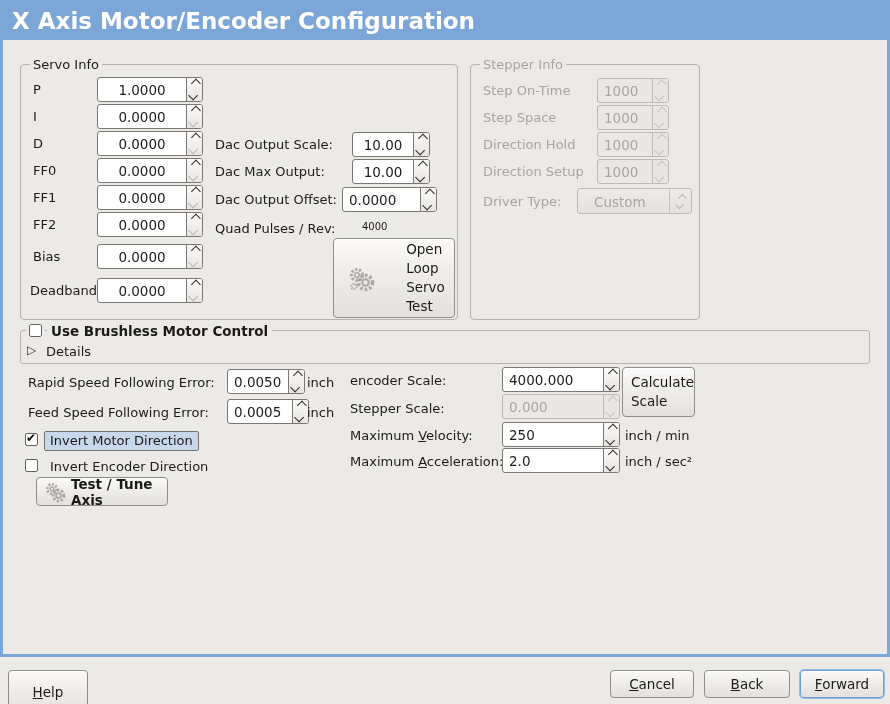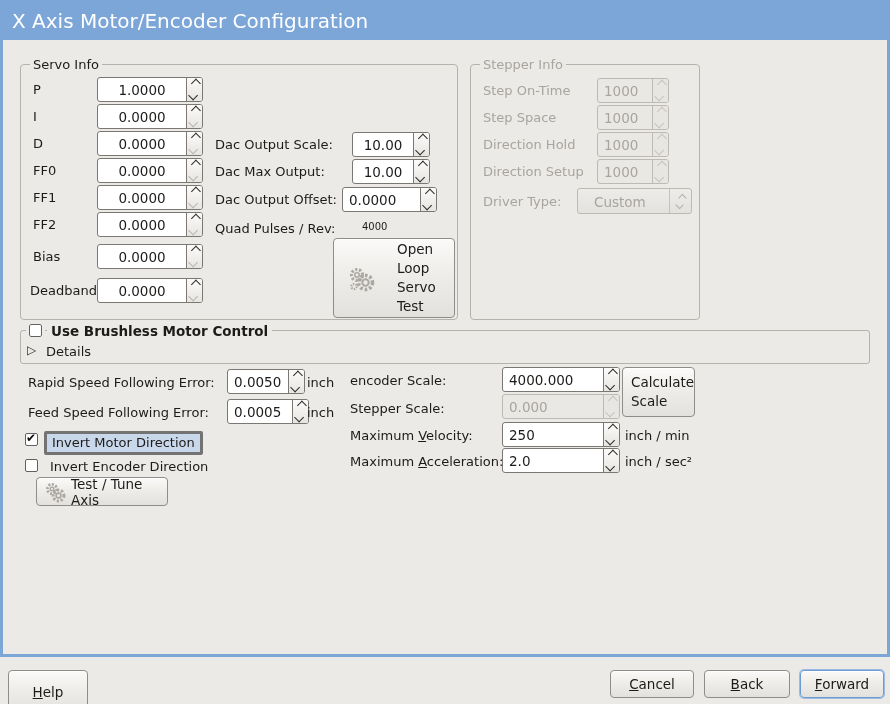--- a/index.html
+++ b/index.html
@@ -4,21 +4,21 @@
 <style>
   html,body{margin:0;padding:0;}
   .win{
     position:relative;width:890px;height:704px;overflow:hidden;
     background:#eceae6;color:#1c1b19;
     font-family:"DejaVu Sans","Liberation Sans",sans-serif;font-size:13px;
   }
   .frame-blue{position:absolute;left:0;top:0;width:890px;height:657px;
     border:3px solid #7ca6d8;box-sizing:border-box;}
   .titlebar{position:absolute;left:3px;top:3px;width:884px;height:37px;
-    background:#7ca6d8;color:#ffffff;font-size:20px;font-weight:normal;
+    background:#7ca6d8;color:#ffffff;font-size:23px;font-weight:bold;
     line-height:36px;padding-left:9px;box-sizing:border-box;}
   .lbl{position:absolute;white-space:nowrap;line-height:16px;}
   .dis{color:#a8a5a0;}
   .u{text-decoration:underline;}
 
   .group{position:absolute;border:1px solid #b6b2ac;border-radius:4px;}
   .group-label{position:absolute;background:#eceae6;padding:0 3px;white-space:nowrap;line-height:15px;}
 
   
   .spin{position:absolute;display:flex;height:25px;box-sizing:border-box;
@@ -42,21 +42,21 @@
     box-sizing:border-box;border:1px solid #8f8d89;border-radius:4px;
     background:linear-gradient(#fbfaf9,#efede9 45%,#e3e1dd);
     box-shadow:inset 0 1px 0 #ffffff;font-size:13.5px;}
   .btn.focus{border-color:#6d9bd4;box-shadow:0 0 0 1px #9dbbe0, inset 0 1px 0 #ffffff;}
   .btn .txtcol{text-align:left;line-height:19px;}
 
   
   .cb{position:absolute;width:13px;height:13px;box-sizing:border-box;
     background:#ffffff;border:1px solid #63615d;border-radius:2px;}
   .cb.checked:after{content:"✔";position:absolute;left:0px;top:-3px;font-size:12px;color:#0d0d0d;}
-  .hl{background:#c9d7eb;border:3px solid #737373;border-radius:2px;padding:1px 5px;}
+  .hl{background:#c9d7eb;border:1px solid #737373;border-radius:2px;padding:1px 5px;}
 
   
   .expander:after{content:"▷";font-size:12px;color:#2e2c29;}
 
   
   .combo{position:absolute;display:flex;height:26px;box-sizing:border-box;
     border:1px solid #bdb9b3;border-radius:3px;background:linear-gradient(#eeece8,#e4e2de);padding-left:7px;}
   .combo .cval{flex:1;padding:5px 0 0 9px;color:#a8a5a0;font-size:13.5px;white-space:nowrap;overflow:hidden;}
   .combo .arr{width:21px;border-left:1px solid #c6c3bd;display:flex;flex-direction:column;
     align-items:center;justify-content:center;gap:1px;}
@@ -161,21 +161,21 @@
   <div class="spin" style="left:342px;top:187px;width:95px;">
     <span class="val">0.0000</span>
     <span class="btns">
         <i class="chev up"></i>
         <i class="chev dn"></i>
       </span>
   </div>
   <span class="lbl" style="left:215px;top:221px;">Quad Pulses / Rev:</span>
   <span class="static-val" style="left:362px;top:221px;">4000</span>
 
-  <div class="btn" style="left:333px;top:238px;width:122px;height:80px;justify-content:flex-start;">
+  <div class="btn" style="left:333px;top:238px;width:122px;height:80px;justify-content:center;">
     <svg class="gearsvg" style="left:13px;top:26px;" width="30" height="30" viewBox="0 0 30 30">
       <g fill="none" stroke="#aba8a3">
         <circle cx="10" cy="10" r="5.5" stroke-width="3.2" stroke-dasharray="2.2 1.7"></circle>
         <circle cx="10" cy="10" r="2.2" stroke-width="1.6"></circle>
         <circle cx="18.5" cy="17.5" r="7" stroke-width="3.6" stroke-dasharray="2.6 2"></circle>
         <circle cx="18.5" cy="17.5" r="3.2" stroke-width="2"></circle>
         <circle cx="7" cy="21.5" r="2.6" stroke-width="2.2" stroke-dasharray="1.5 1.2"></circle>
       </g>
     </svg>
     <div class="txtcol" style="margin-left:63px;">
@@ -299,21 +299,21 @@
       </span>
   </div>
   <span class="lbl" style="left:625px;top:454px;">inch / sec²</span>
 
   <span class="cb checked" style="left:25px;top:433px;"></span>
   <span class="lbl hl" style="left:44px;top:431px;">Invert Motor Direction</span>
 
   <span class="cb" style="left:25px;top:459px;"></span>
   <span class="lbl" style="left:50px;top:459px;">Invert Encoder Direction</span>
 
-  <div class="btn" style="left:36px;top:477px;width:132px;height:29px;justify-content:center;">
+  <div class="btn" style="left:36px;top:477px;width:132px;height:29px;justify-content:center;font-weight:bold;">
     <svg class="gearsvg" style="left:7px;top:3px;" width="24" height="24" viewBox="0 0 24 24">
       <g fill="none" stroke="#aba8a3">
         <circle cx="8" cy="8" r="4.6" stroke-width="2.8" stroke-dasharray="2 1.5"></circle>
         <circle cx="8" cy="8" r="1.8" stroke-width="1.4"></circle>
         <circle cx="14.5" cy="14.5" r="5.4" stroke-width="3" stroke-dasharray="2.2 1.7"></circle>
         <circle cx="14.5" cy="14.5" r="2.4" stroke-width="1.6"></circle>
       </g>
     </svg>
     <span style="margin-left:34px;">Test / Tune Axis</span>
   </div>

